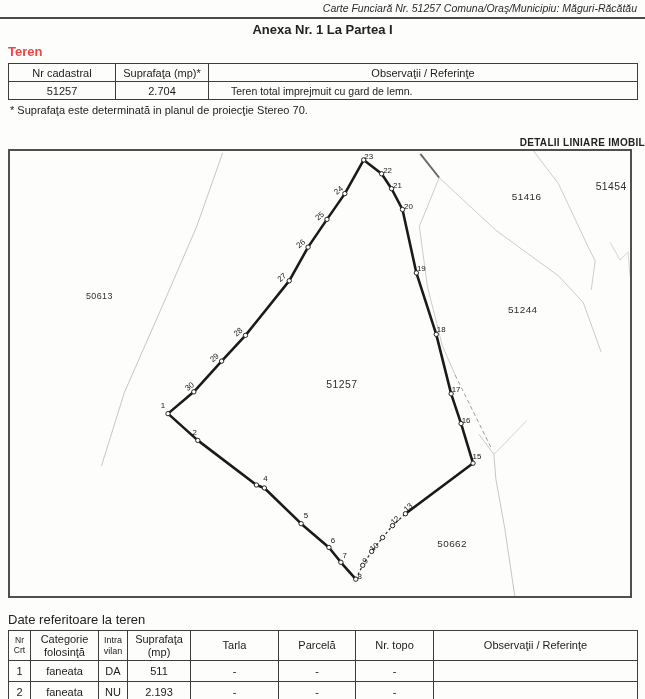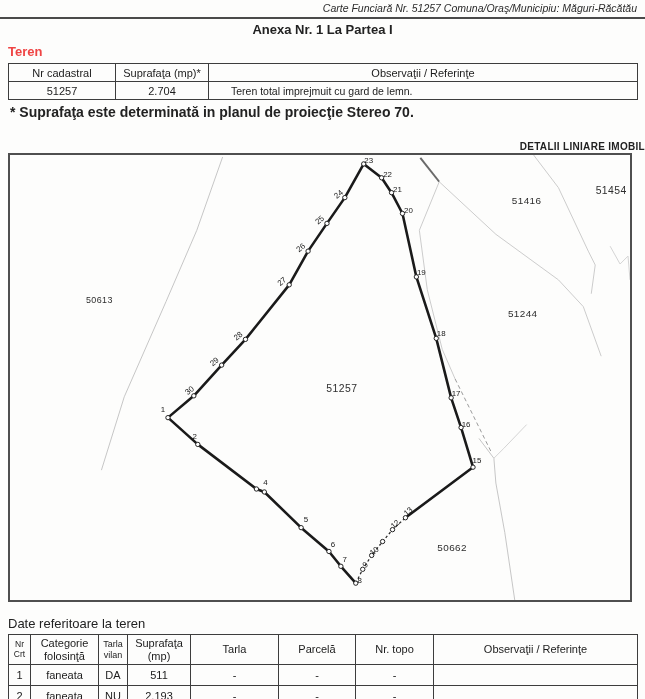--- a/index.html
+++ b/index.html
@@ -14,21 +14,21 @@
     padding:2px 8px 2px 0;border-bottom:2px solid #4a4a4a;color:#2a2a2a;
   }
   .annex-title{text-align:center;font-weight:bold;font-size:13px;margin-top:3px;color:#222;}
   .section-title{font-weight:bold;font-size:13px;margin:7px 0 4px 8px;color:#ef4444;}
   table{border-collapse:collapse;table-layout:fixed;margin-left:8px;}
   th,td{border:1.5px solid #3d3d3d;padding:0 3px;overflow:hidden;}
   .t1 th{font-size:11px;font-weight:normal;height:17px;text-align:center;}
   .t1 td{font-size:11px;height:17px;}
   .t1 .c-center{text-align:center;}
   .t1 .c-obs{font-size:10.5px;text-align:left;padding-left:22px;}
-  .footnote{font-size:14px;margin:4px 0 0 10px;color:#222;font-weight:bold;}
+  .footnote{font-size:11px;margin:4px 0 0 10px;color:#222;}
   .map-title{text-align:right;font-size:10px;letter-spacing:.3px;margin-top:21px;color:#222;font-weight:bold;}
   .map-box{
     margin-left:8px;margin-top:1px;width:620px;height:445px;
     border:2px solid #4f4f4f;position:relative;background:#fdfdfc;
   }
   .map-box svg{position:absolute;left:0;top:0;width:100%;height:100%;}
   svg text{font-family:"Liberation Sans","DejaVu Sans",sans-serif;}
   .land-title{font-weight:normal;font-size:13px;margin:14px 0 3px 8px;color:#222;}
   .t2 th{font-size:11px;font-weight:normal;text-align:center;line-height:1.15;margin-top:38px;}
   .t2 .th-nrcrt{font-size:8.5px;}
@@ -157,21 +157,21 @@
       <col style="width:63px">
     <col style="width:88px">
       <col style="width:77px">
       <col style="width:78px">
       <col style="width:204px">
   </colgroup>
   <thead>
     <tr>
       <th class="th-nrcrt">Nr Crt</th>
       <th>Categorie folosinţă</th>
-      <th class="th-intra">Tarla vilan</th>
+      <th class="th-intra">Intra vilan</th>
       <th>Suprafaţa (mp)</th>
       <th>Tarla</th>
       <th>Parcelă</th>
       <th>Nr. topo</th>
       <th>Observaţii / Referinţe</th>
     </tr>
   </thead>
   <tbody>
     <tr>
       <td>1</td>

